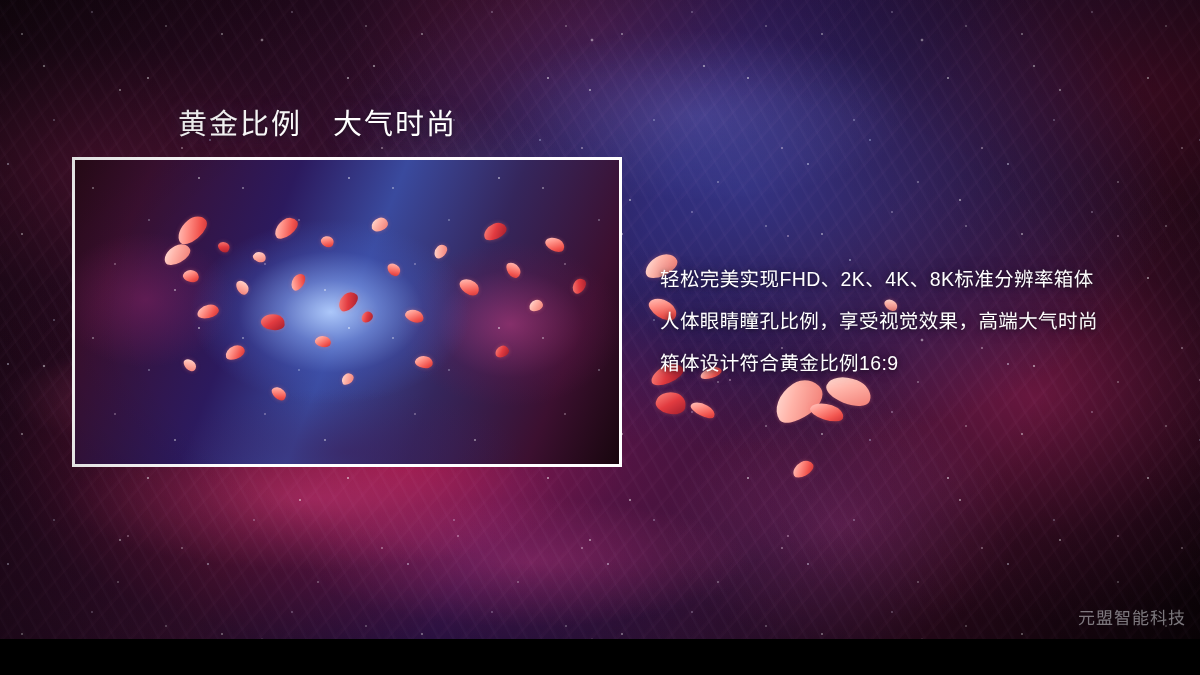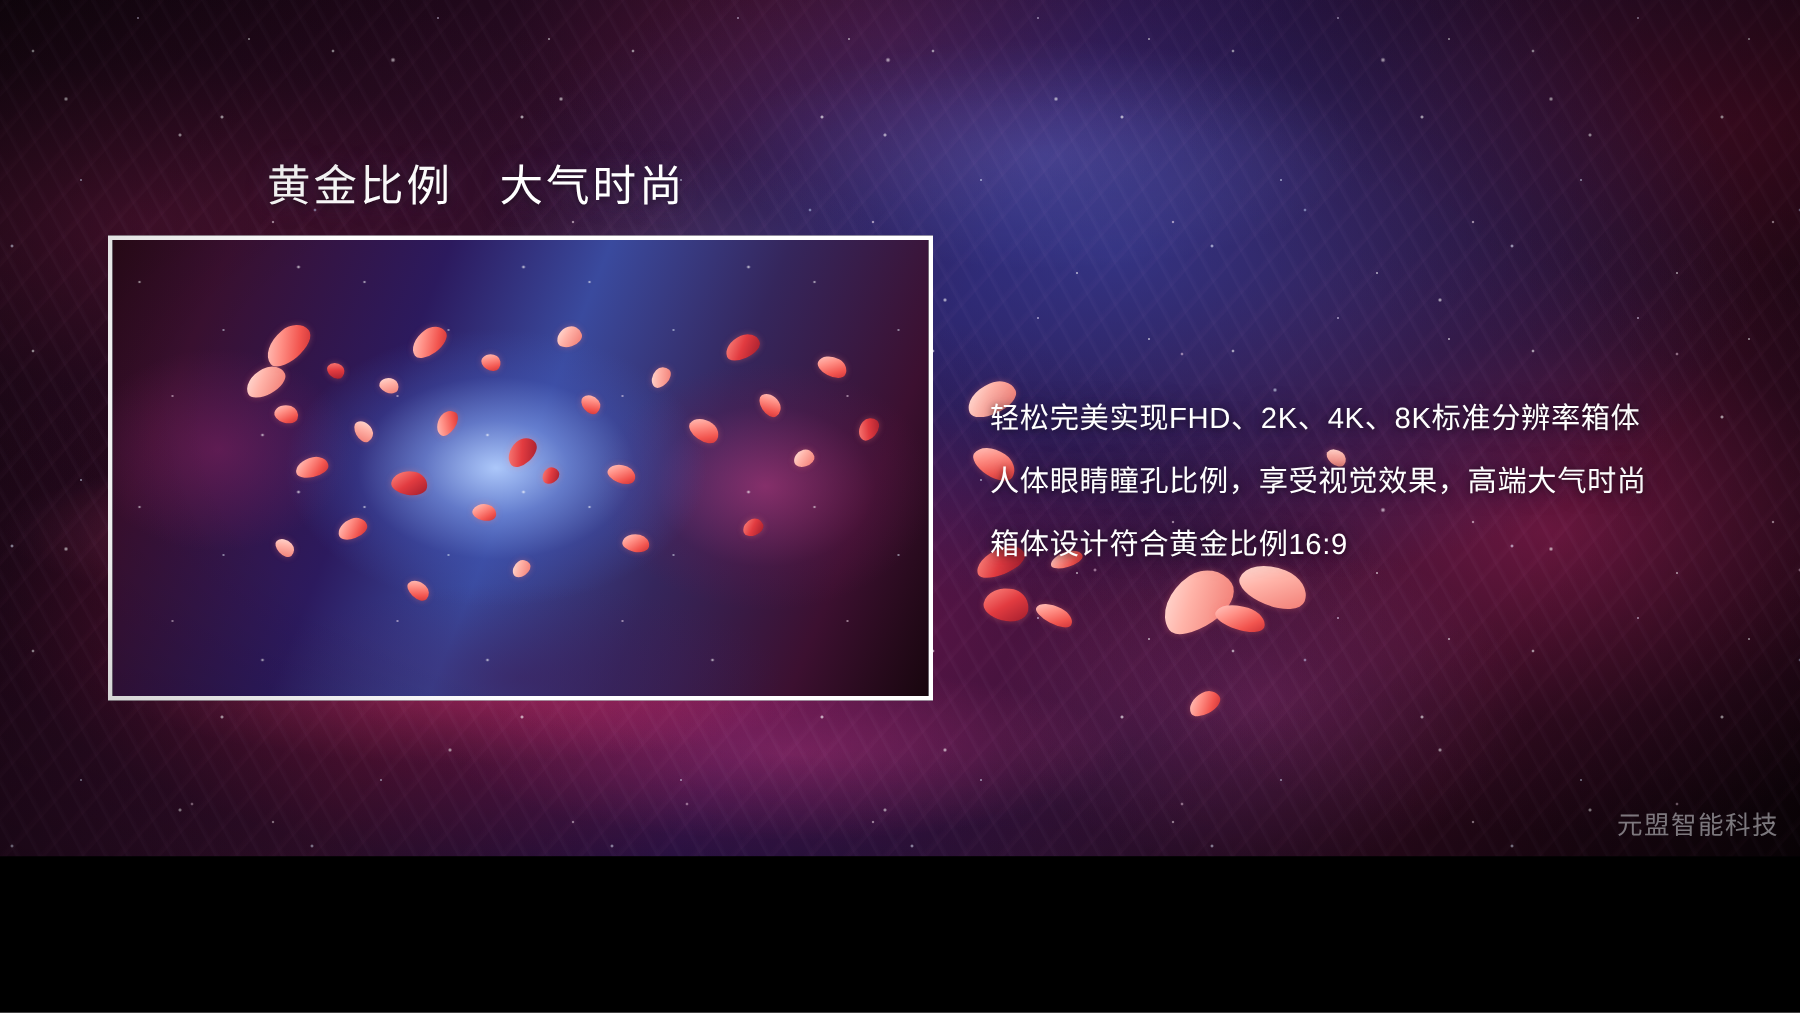--- a/index.html
+++ b/index.html
@@ -4,21 +4,21 @@
 <title>黄金比例 大气时尚</title>
 <style>
   html, body {
     margin: 0;
     padding: 0;
     background: #000;
   }
   .slide {
     position: relative;
     width: 1200px;
-    height: 571px;
+    height: 639px;
     overflow: hidden;
     background: #090409;
     font-family: "Liberation Sans", "DejaVu Sans", sans-serif;
     -webkit-font-smoothing: antialiased;
   }
 
   
   .space-base {
     position: absolute;
     inset: 0;

